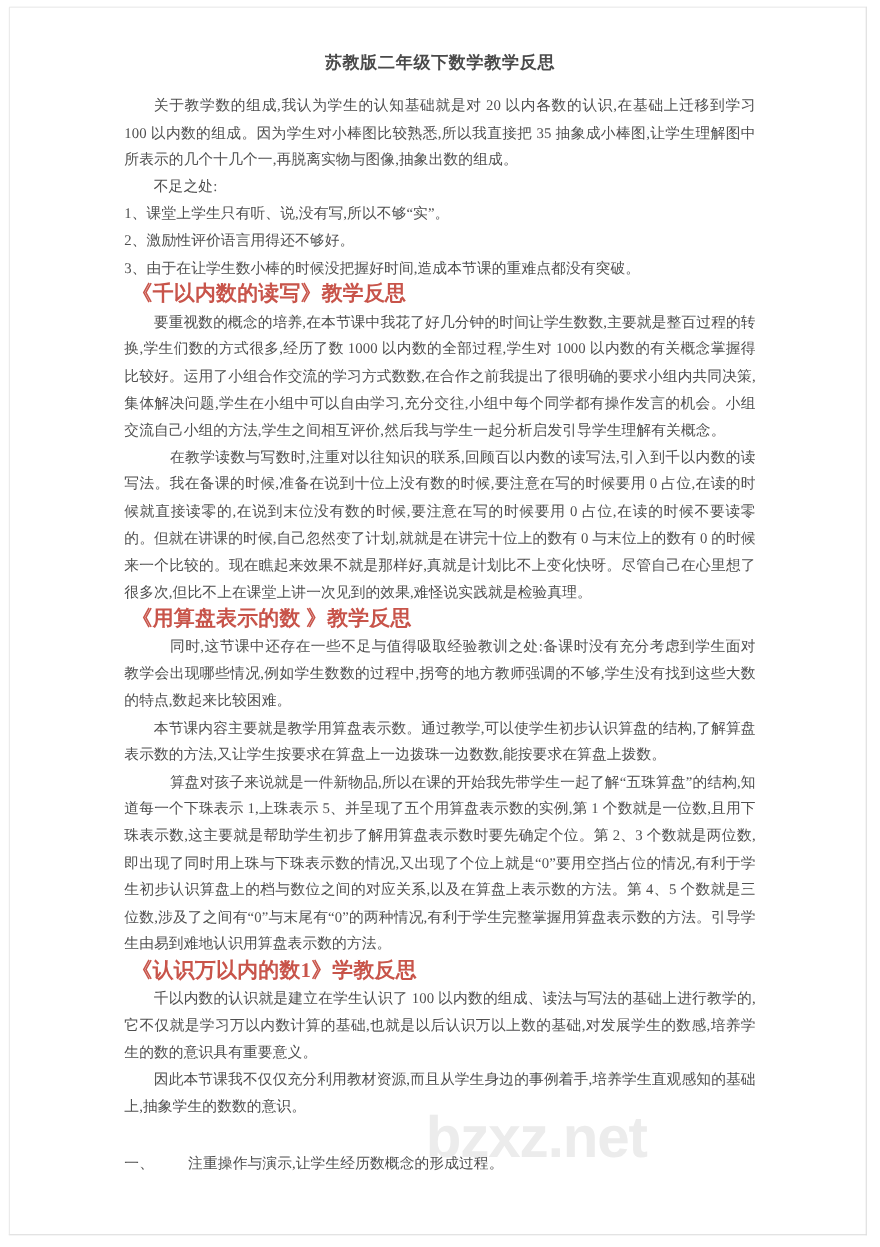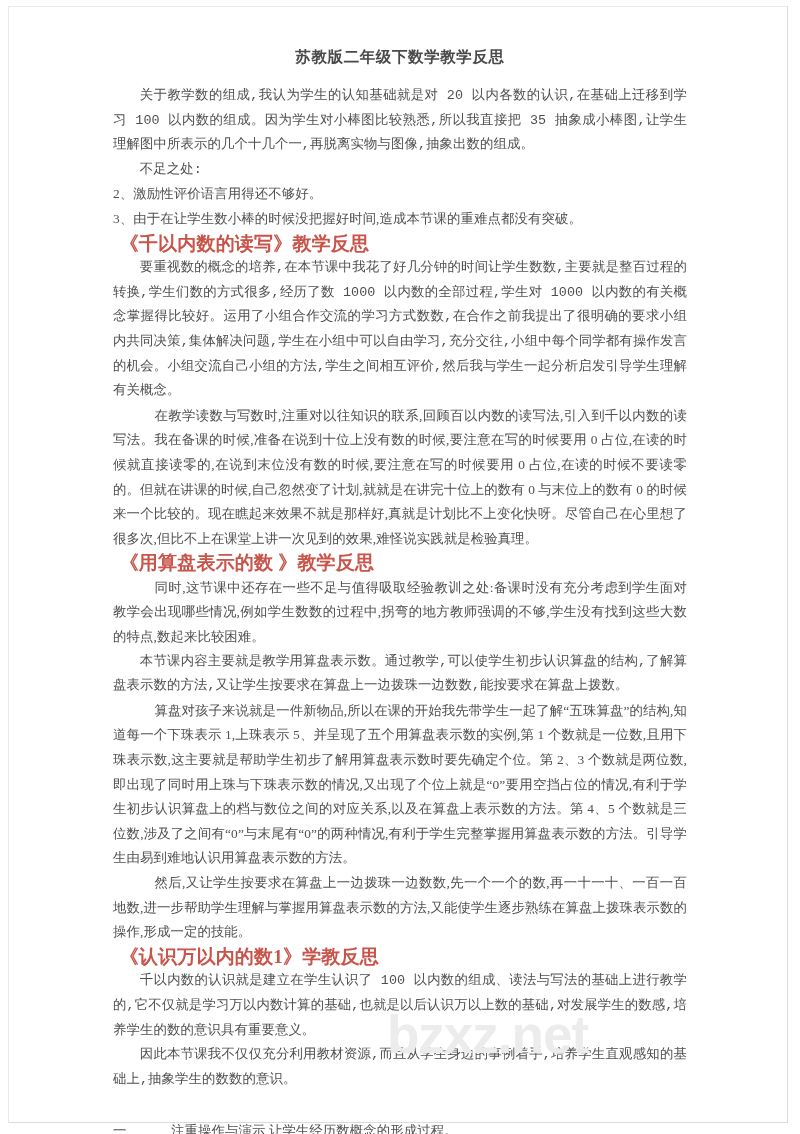--- a/index.html
+++ b/index.html
@@ -53,21 +53,21 @@
   p.para {
     margin: 0;
     font-size: 13.4px;
     line-height: 24.6px;
     color: #4f4f4f;
     text-align: justify;
     text-justify: inter-ideograph;
     letter-spacing: 0.1px;
     font-family: "Liberation Serif", "DejaVu Serif", serif;
   }
-  p.indent2 { text-indent: 2em; font-family: Liberation Mono, monospace; }
+  p.indent2 { text-indent: 2em; }
   p.indent3 { text-indent: 3.1em; }
   p.list-item { text-indent: 0; }
   p.red-head {
     text-indent: 0.35em;
     color: #c8544a;
     font-weight: bold;
     font-size: 19px;
     line-height: 24.6px;
     letter-spacing: 0.2px;
   }
@@ -100,40 +100,40 @@
   <div class="page-border"></div>
 
   <div class="sheet">
 
     <h1 class="doc-title">苏教版二年级下数学教学反思</h1>
 
     <p class="para indent2">关于教学数的组成,我认为学生的认知基础就是对 20 以内各数的认识,在基础上迁移到学习 100 以内数的组成。因为学生对小棒图比较熟悉,所以我直接把 35 抽象成小棒图,让学生理解图中所表示的几个十几个一,再脱离实物与图像,抽象出数的组成。</p>
 
     <p class="para indent2">不足之处:</p>
 
+    <p class="para list-item">1、课堂上学生只有听、说,没有写,所以不够“实”。</p>
 
     <p class="para list-item">2、激励性评价语言用得还不够好。</p>
 
     <p class="para list-item">3、由于在让学生数小棒的时候没把握好时间,造成本节课的重难点都没有突破。</p>
 
     <p class="para red-head">《千以内数的读写》教学反思</p>
 
     <p class="para indent2">要重视数的概念的培养,在本节课中我花了好几分钟的时间让学生数数,主要就是整百过程的转换,学生们数的方式很多,经历了数 1000 以内数的全部过程,学生对 1000 以内数的有关概念掌握得比较好。运用了小组合作交流的学习方式数数,在合作之前我提出了很明确的要求小组内共同决策,集体解决问题,学生在小组中可以自由学习,充分交往,小组中每个同学都有操作发言的机会。小组交流自己小组的方法,学生之间相互评价,然后我与学生一起分析启发引导学生理解有关概念。</p>
 
     <p class="para indent3">在教学读数与写数时,注重对以往知识的联系,回顾百以内数的读写法,引入到千以内数的读写法。我在备课的时候,准备在说到十位上没有数的时候,要注意在写的时候要用 0 占位,在读的时候就直接读零的,在说到末位没有数的时候,要注意在写的时候要用 0 占位,在读的时候不要读零的。但就在讲课的时候,自己忽然变了计划,就就是在讲完十位上的数有 0 与末位上的数有 0 的时候来一个比较的。现在瞧起来效果不就是那样好,真就是计划比不上变化快呀。尽管自己在心里想了很多次,但比不上在课堂上讲一次见到的效果,难怪说实践就是检验真理。</p>
 
     <p class="para red-head">《用算盘表示的数 》教学反思</p>
 
     <p class="para indent3">同时,这节课中还存在一些不足与值得吸取经验教训之处:备课时没有充分考虑到学生面对教学会出现哪些情况,例如学生数数的过程中,拐弯的地方教师强调的不够,学生没有找到这些大数的特点,数起来比较困难。</p>
 
     <p class="para indent2">本节课内容主要就是教学用算盘表示数。通过教学,可以使学生初步认识算盘的结构,了解算盘表示数的方法,又让学生按要求在算盘上一边拨珠一边数数,能按要求在算盘上拨数。</p>
 
     <p class="para indent3">算盘对孩子来说就是一件新物品,所以在课的开始我先带学生一起了解“五珠算盘”的结构,知道每一个下珠表示 1,上珠表示 5、并呈现了五个用算盘表示数的实例,第 1 个数就是一位数,且用下珠表示数,这主要就是帮助学生初步了解用算盘表示数时要先确定个位。第 2、3 个数就是两位数,即出现了同时用上珠与下珠表示数的情况,又出现了个位上就是“0”要用空挡占位的情况,有利于学生初步认识算盘上的档与数位之间的对应关系,以及在算盘上表示数的方法。第 4、5 个数就是三位数,涉及了之间有“0”与末尾有“0”的两种情况,有利于学生完整掌握用算盘表示数的方法。引导学生由易到难地认识用算盘表示数的方法。</p>
 
-    <p class="para indent3">然后,又让学生按要求在算盘上一边拨珠一边数数,先一个一个的数,再一十一十、一百一百地数,进一步帮助学生理解与掌握用算盘表示数的方法,又能使学生逐步熟练在算盘上拨珠表示数的操作,形成一定的技能。</p>
 
     <p class="para red-head">《认识万以内的数1》学教反思</p>
 
     <p class="para indent2">千以内数的认识就是建立在学生认识了 100 以内数的组成、读法与写法的基础上进行教学的,它不仅就是学习万以内数计算的基础,也就是以后认识万以上数的基础,对发展学生的数感,培养学生的数的意识具有重要意义。</p>
 
     <p class="para indent2">因此本节课我不仅仅充分利用教材资源,而且从学生身边的事例着手,培养学生直观感知的基础上,抽象学生的数数的意识。</p>
 
     <p class="para last-line">一、         注重操作与演示,让学生经历数概念的形成过程。</p>
 
   </div>

